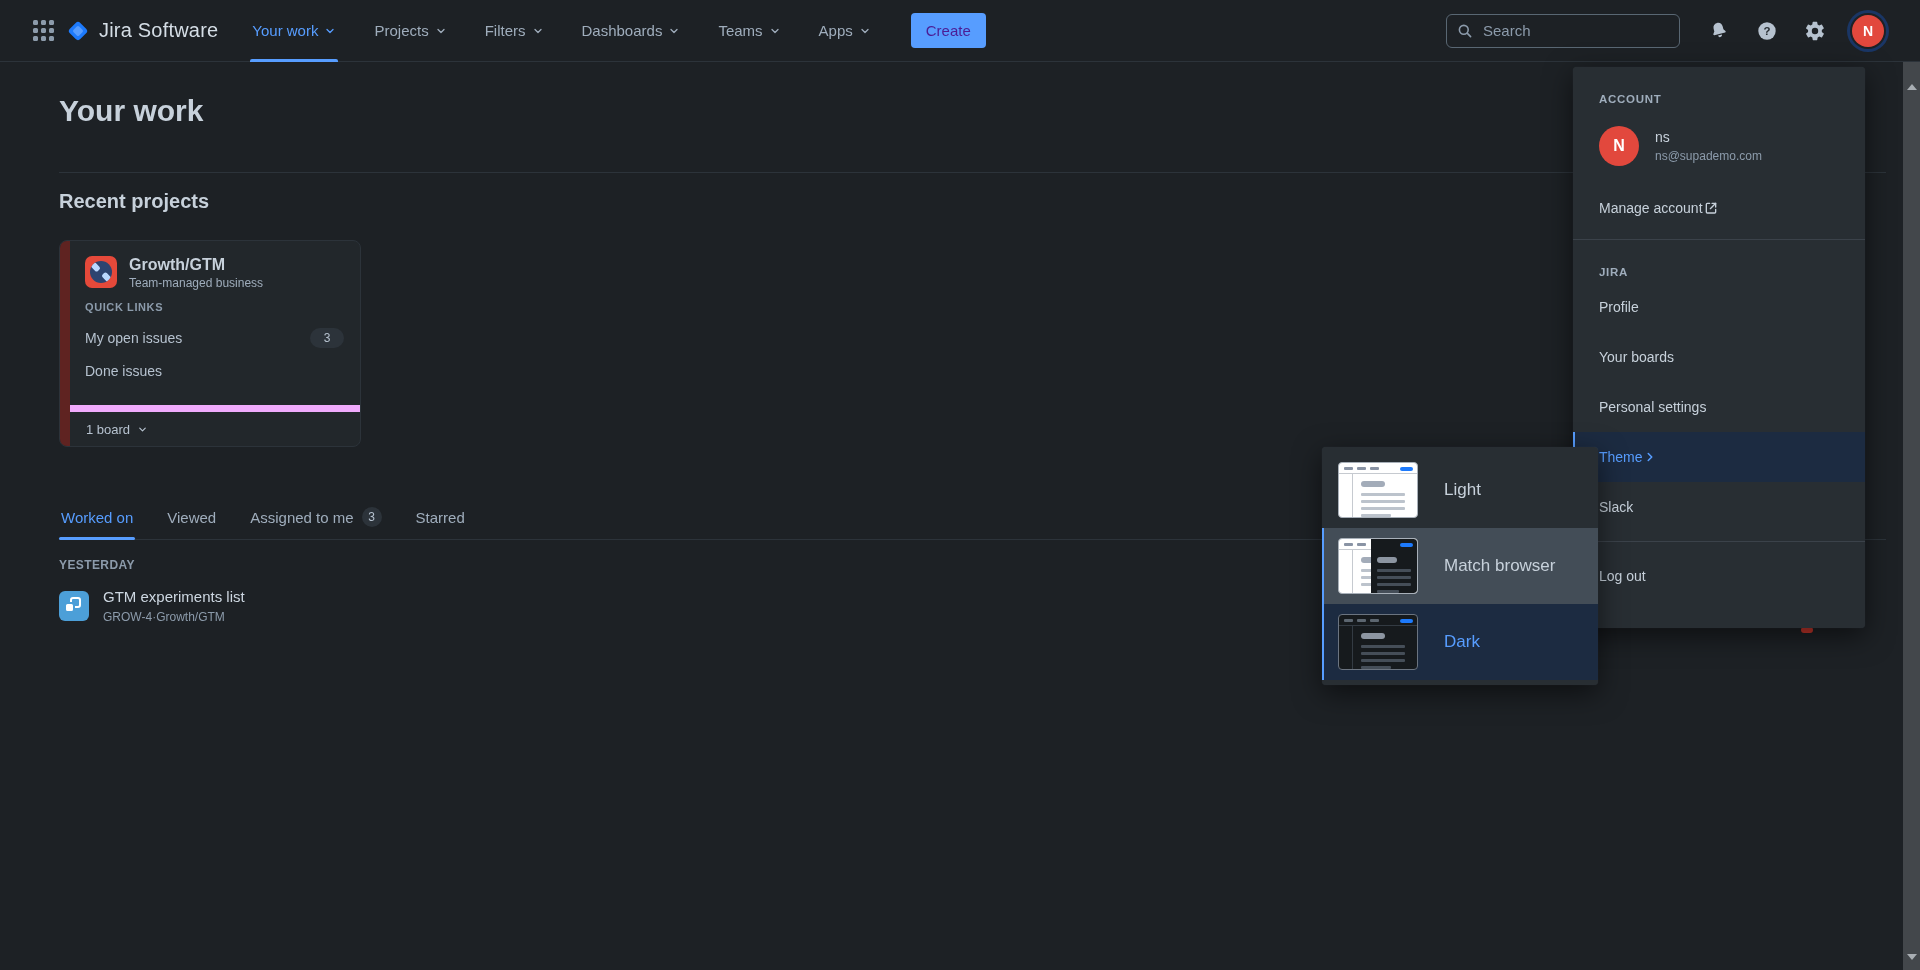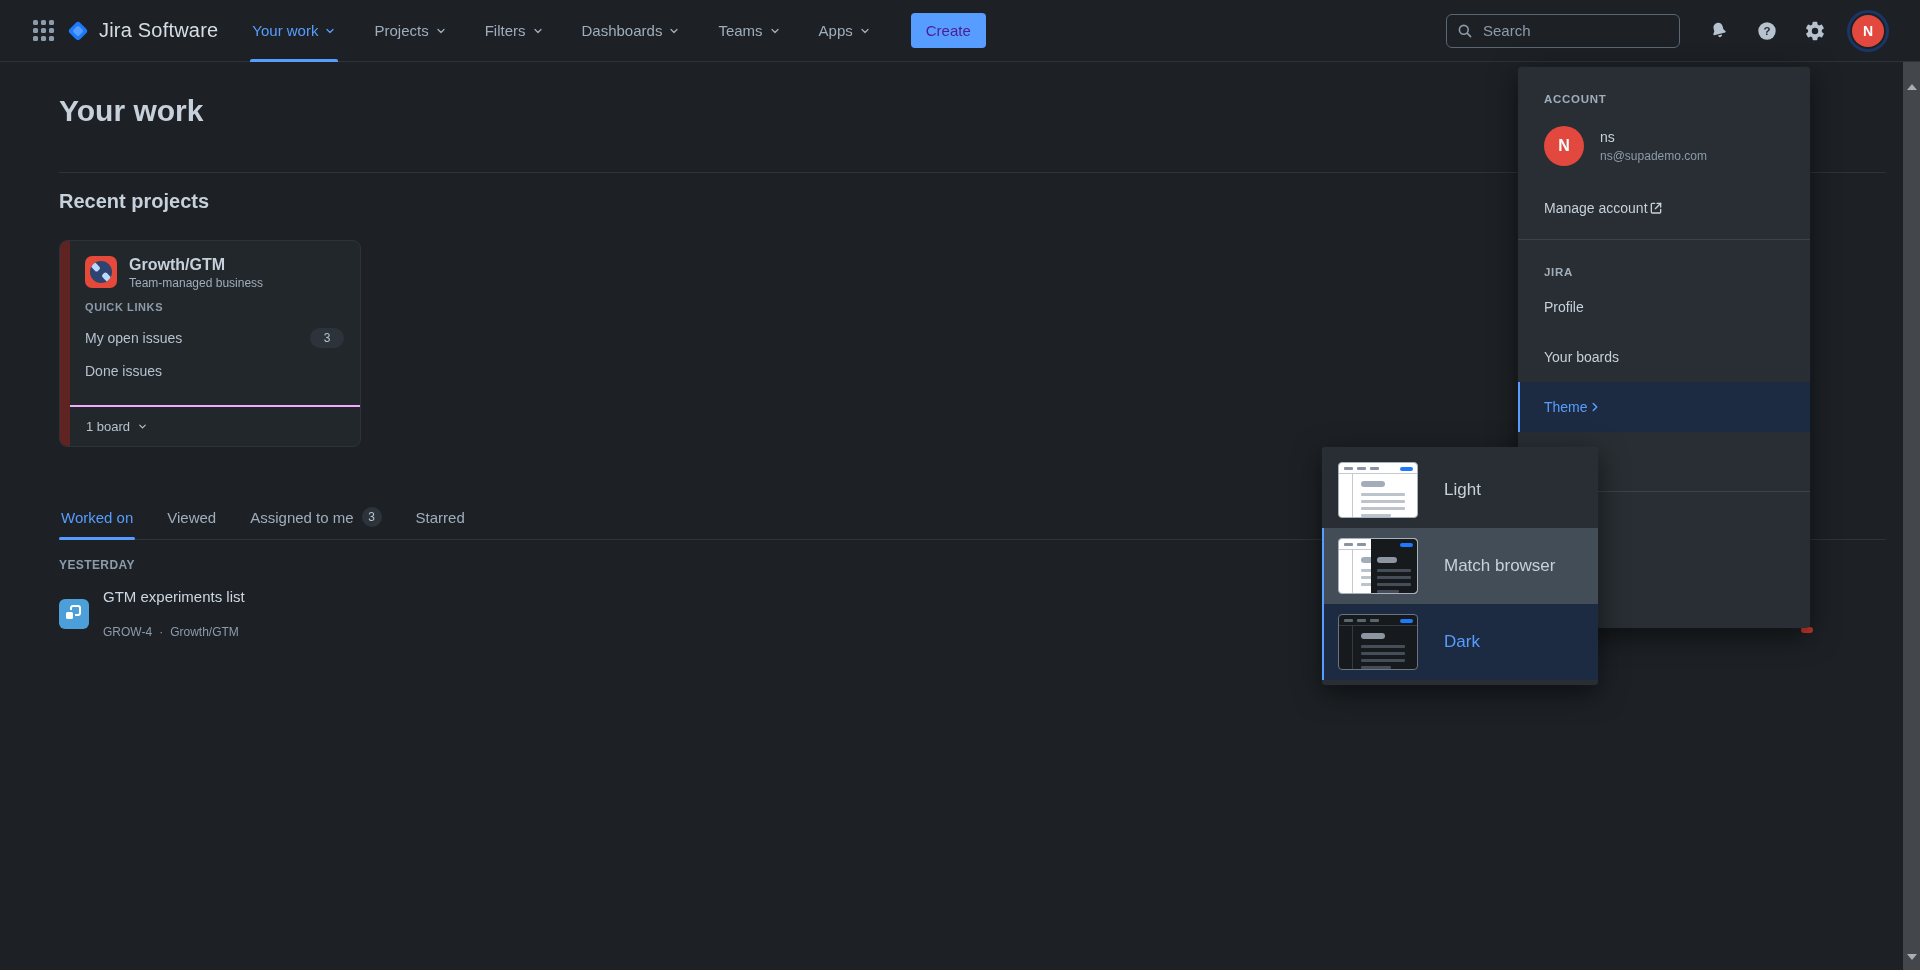--- a/index.html
+++ b/index.html
@@ -93,21 +93,21 @@
   .link-row {
     display:flex; justify-content:space-between; align-items:center;
     margin-top:15px; font-size:14px; color:#B6C2CF; cursor:pointer;
   }
   .badge-pill {
     background:#2C333A; border-radius:12px; min-width:34px; height:20px; padding:0 10px;
     font-size:12px; color:#B6C2CF; display:flex; align-items:center; justify-content:center;
   }
   .card-footer {
     position:absolute; left:0; right:0; bottom:0; height:41px;
-    border-top:2px solid #f0abfc; display:flex; align-items:center; gap:7px;
+    border-top:7px solid #f0abfc; display:flex; align-items:center; gap:7px;
     padding-left:16px; font-size:13px; color:#B6C2CF; cursor:pointer;
   }
 
   
   .tabs {
     position:absolute; left:59px; top:505px; width:1827px;
     display:flex; gap:30px; border-bottom:1px solid #2C333A;
   }
   .tab {
     position:relative; display:flex; align-items:center; gap:8px;
@@ -128,25 +128,25 @@
   .work-icon { width:30px; height:30px; border-radius:6px; background:#4C9FD8; position:relative; flex:none; }
   .work-icon .sq-outline {
     position:absolute; left:11px; top:6px; width:11px; height:11px;
     border:2px solid #FFFFFF; border-radius:3px;
   }
   .work-icon .sq-filled {
     position:absolute; left:5px; top:11px; width:11px; height:11px;
     background:#FFFFFF; border:2px solid #4C9FD8; border-radius:3.5px;
   }
   .work-title { font-size:15px; color:#CDD7E1; }
-  .work-sub { font-size:12px; color:#8C9BAB; margin-top:20px; display:flex; gap:7px; }
+  .work-sub { font-size:12px; color:#8C9BAB; margin-top:5px; display:flex; }
 
   
   .account-menu {
-    position:absolute; left:1518px; top:67px; width:292px; height:561px;
+    position:absolute; left:1573px; top:67px; width:292px; height:561px;
     background:#282E33; border-radius:4px; z-index:40; overflow:hidden;
     box-shadow:0 8px 28px rgba(0,0,0,.55), 0 0 1px rgba(188,214,240,.18);
     padding-top:26px;
   }
   .menu-header { padding:0 26px; font-size:11.5px; font-weight:700; letter-spacing:.7px; color:#9FADBC; }
   .account-user { display:flex; align-items:center; gap:16px; padding:0 26px; margin-top:13px; height:56px; }
   .menu-avatar {
     width:40px; height:40px; border-radius:50%; background:#E2483D; flex:none;
     color:#FFFFFF; font-size:16px; font-weight:700; display:flex; align-items:center; justify-content:center;
   }
@@ -415,20 +415,23 @@
 
   <div class="menu-divider"></div>
 
   <div class="menu-header jira">JIRA</div>
 
   <div class="menu-item">
     <span>Profile</span>
   </div>
   <div class="menu-item">
     <span>Your boards</span>
+  </div>
+  <div class="menu-item">
+    <span>Personal settings</span>
   </div>
   <div class="menu-item selected">
     <span>Theme</span>
     <span>
       <svg width="14" height="14" viewBox="0 0 24 24" fill="none" stroke="#579DFF" stroke-width="2.6" stroke-linecap="round" stroke-linejoin="round">
           <path d="M9 6l6 6-6 6"></path>
         </svg>
     </span>
   </div>
   <div class="menu-item">

